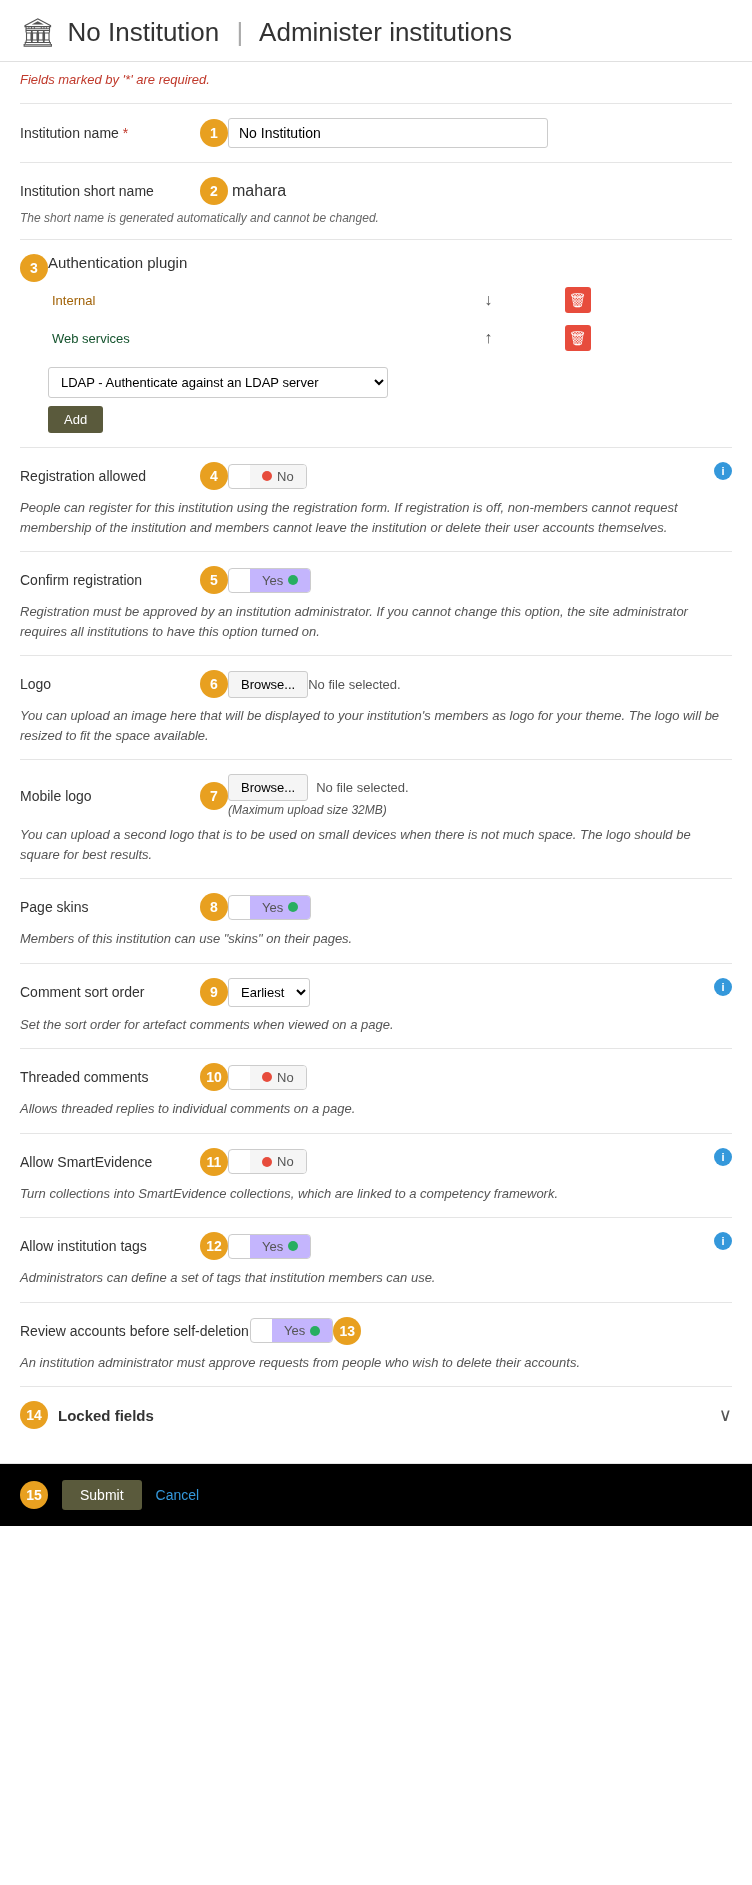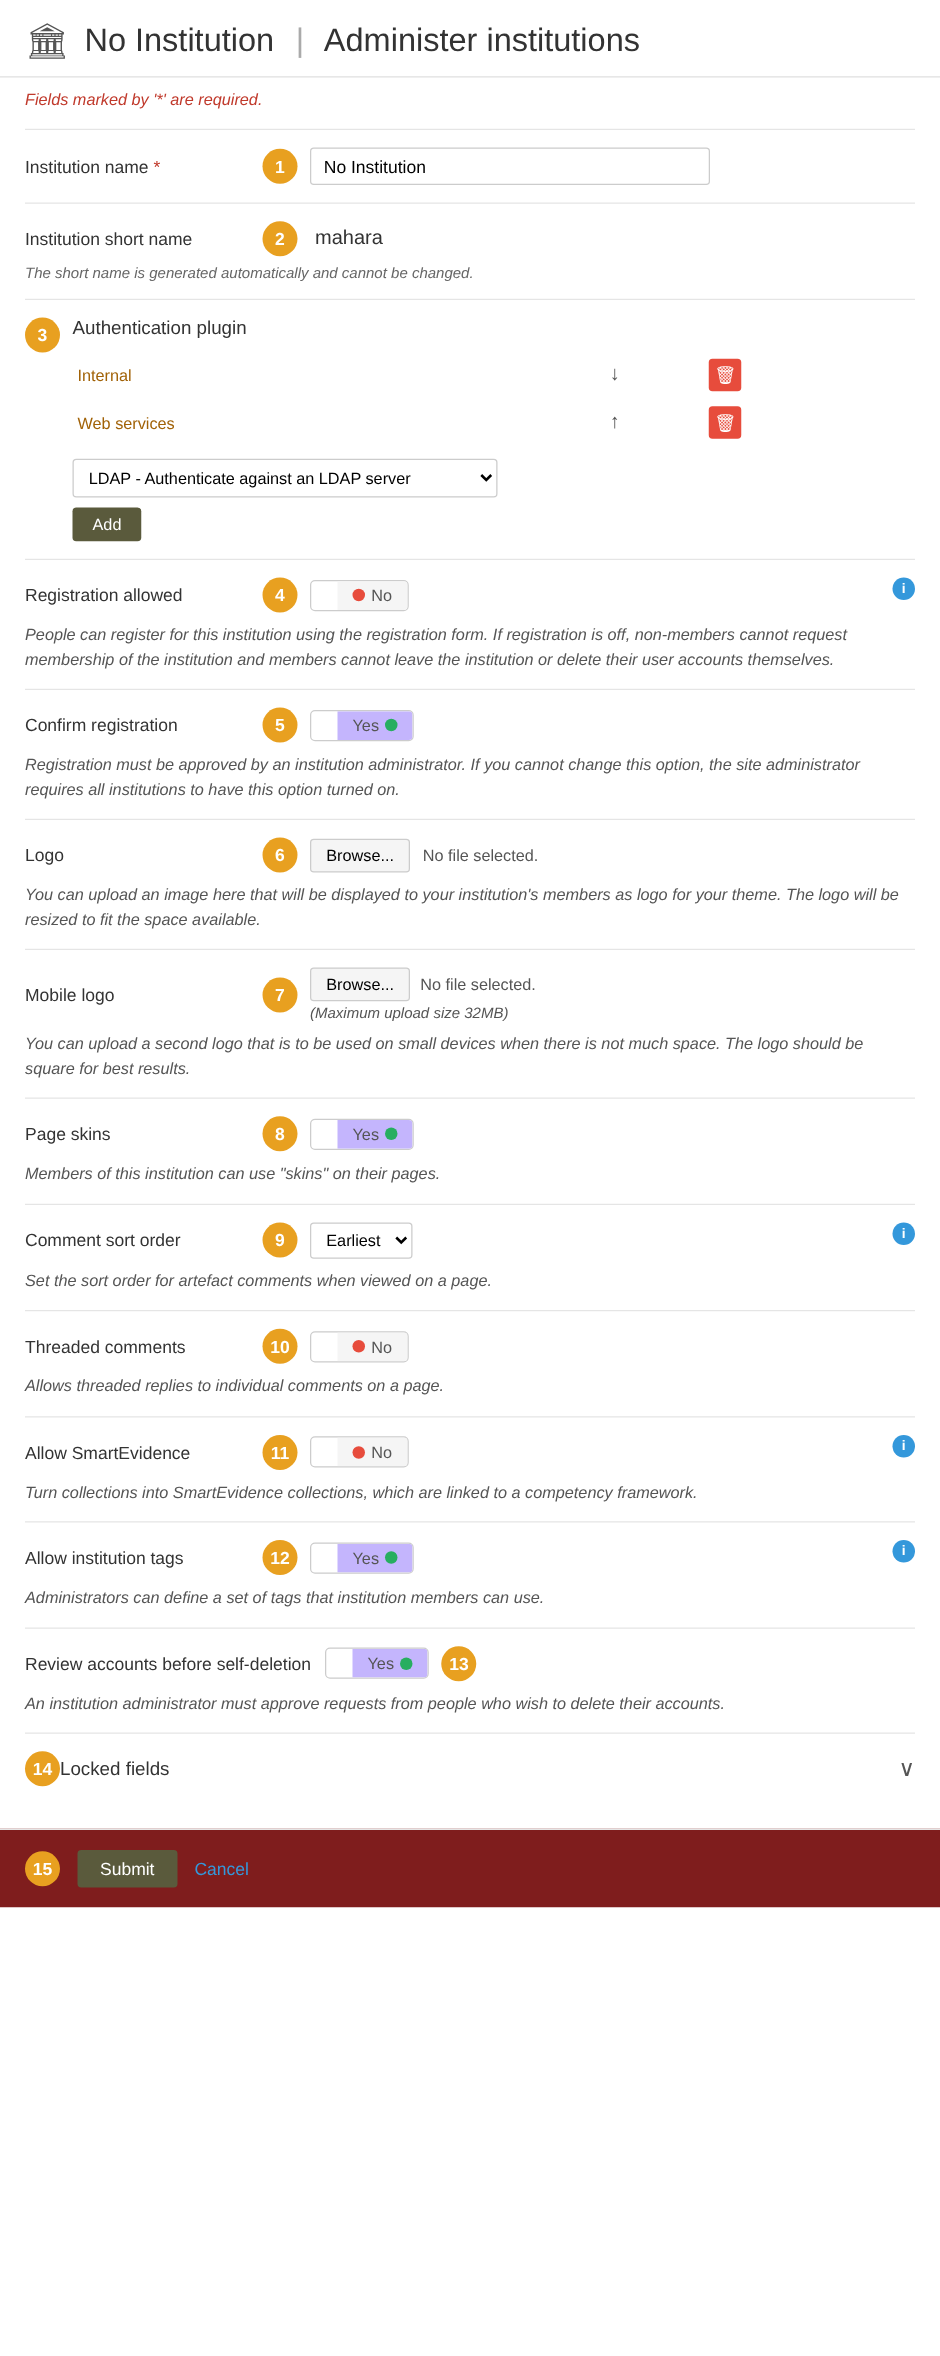--- a/index.html
+++ b/index.html
@@ -49,21 +49,21 @@
 
     .form-row {
       border-top: 1px solid #e5e5e5;
       padding: 14px 0;
       display: flex;
       flex-direction: column;
     }
     .form-row-inner {
       display: flex;
       align-items: center;
-      gap: 10px;
+      gap: 0;
       flex-wrap: wrap;
     }
     .field-label {
       font-size: 14px;
       color: #333;
       min-width: 180px;
     }
     .field-label .required-star {
       color: #c0392b;
     }
@@ -243,38 +243,38 @@
     
     .locked-fields-row {
       border-top: 1px solid #e5e5e5;
       padding: 14px 0;
       display: flex;
       align-items: center;
       cursor: pointer;
     }
     .locked-fields-label {
       font-size: 15px;
-      font-weight: 400;
+      font-weight: 700;
       color: #333;
-      margin-left: 0;
+      margin-left: 10px;
     }
     .chevron-icon {
       margin-left: auto;
       font-size: 18px;
       color: #555;
     }
 
     
     .form-footer {
       border-top: 1px solid #e5e5e5;
       padding: 16px 20px;
       display: flex;
       align-items: center;
       gap: 14px;
-      background: #7f1d1d;
+      background: #000000;
     }
     .submit-badge {
       display: inline-flex;
       align-items: center;
       justify-content: center;
       width: 28px;
       height: 28px;
       border-radius: 50%;
       background: #e8a020;
       color: #fff;
@@ -349,21 +349,21 @@
       <div style="flex:1;">
         <div class="auth-section-label">Authentication plugin</div>
         <table class="auth-table">
           <tbody>
               <tr>
             <td style="color:#a16207;">Internal</td>
             <td><span class="arrow-btn">↓</span></td>
             <td><button class="delete-btn">🗑</button></td>
           </tr>
           <tr>
-            <td style="color:#a16207;">Web services</td>
+            <td style="color:#14532d;">Web services</td>
             <td><span class="arrow-btn">↑</span></td>
             <td><button class="delete-btn">🗑</button></td>
           </tr>
         </tbody>
           </table>
         <div style="display:flex; align-items:center; gap:8px; margin-top:4px;">
           <select class="auth-select">
             <option>LDAP - Authenticate against an LDAP server</option>
           </select>
         </div>

